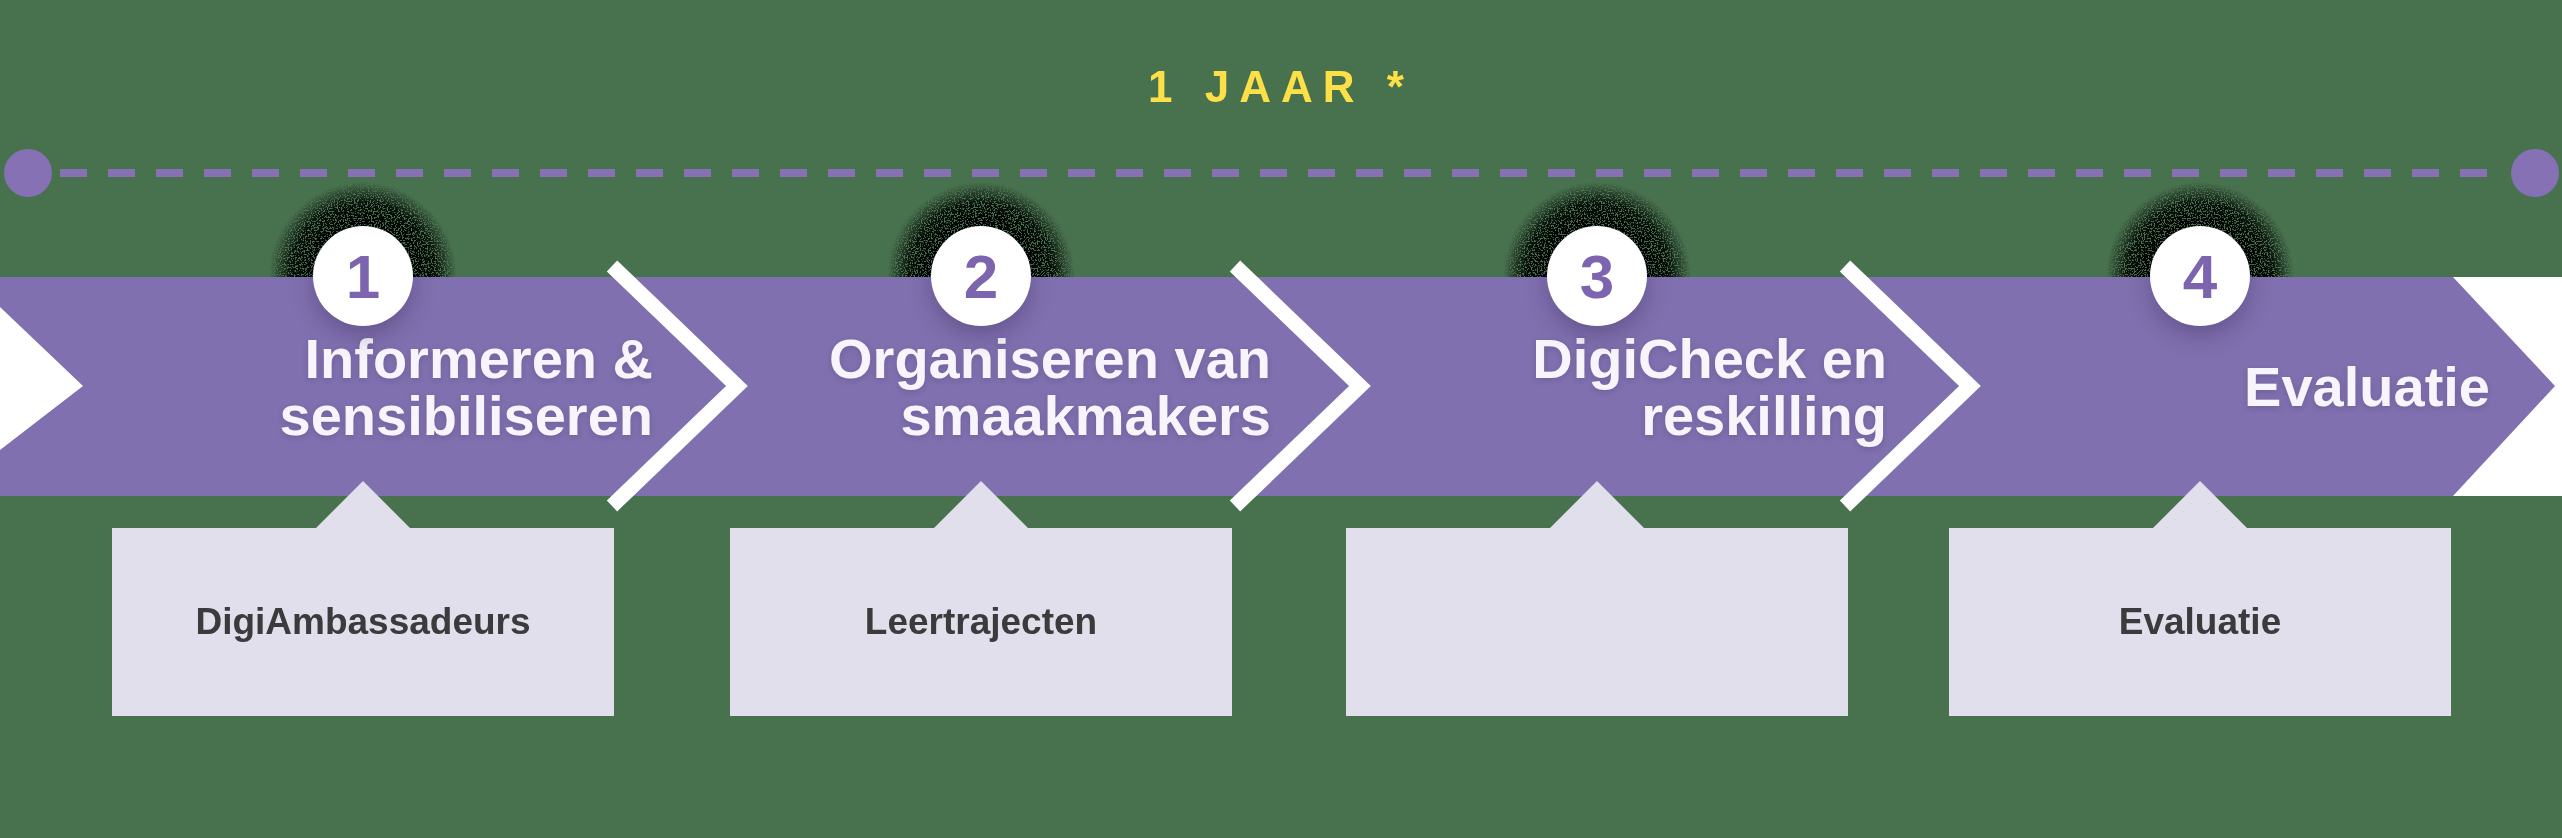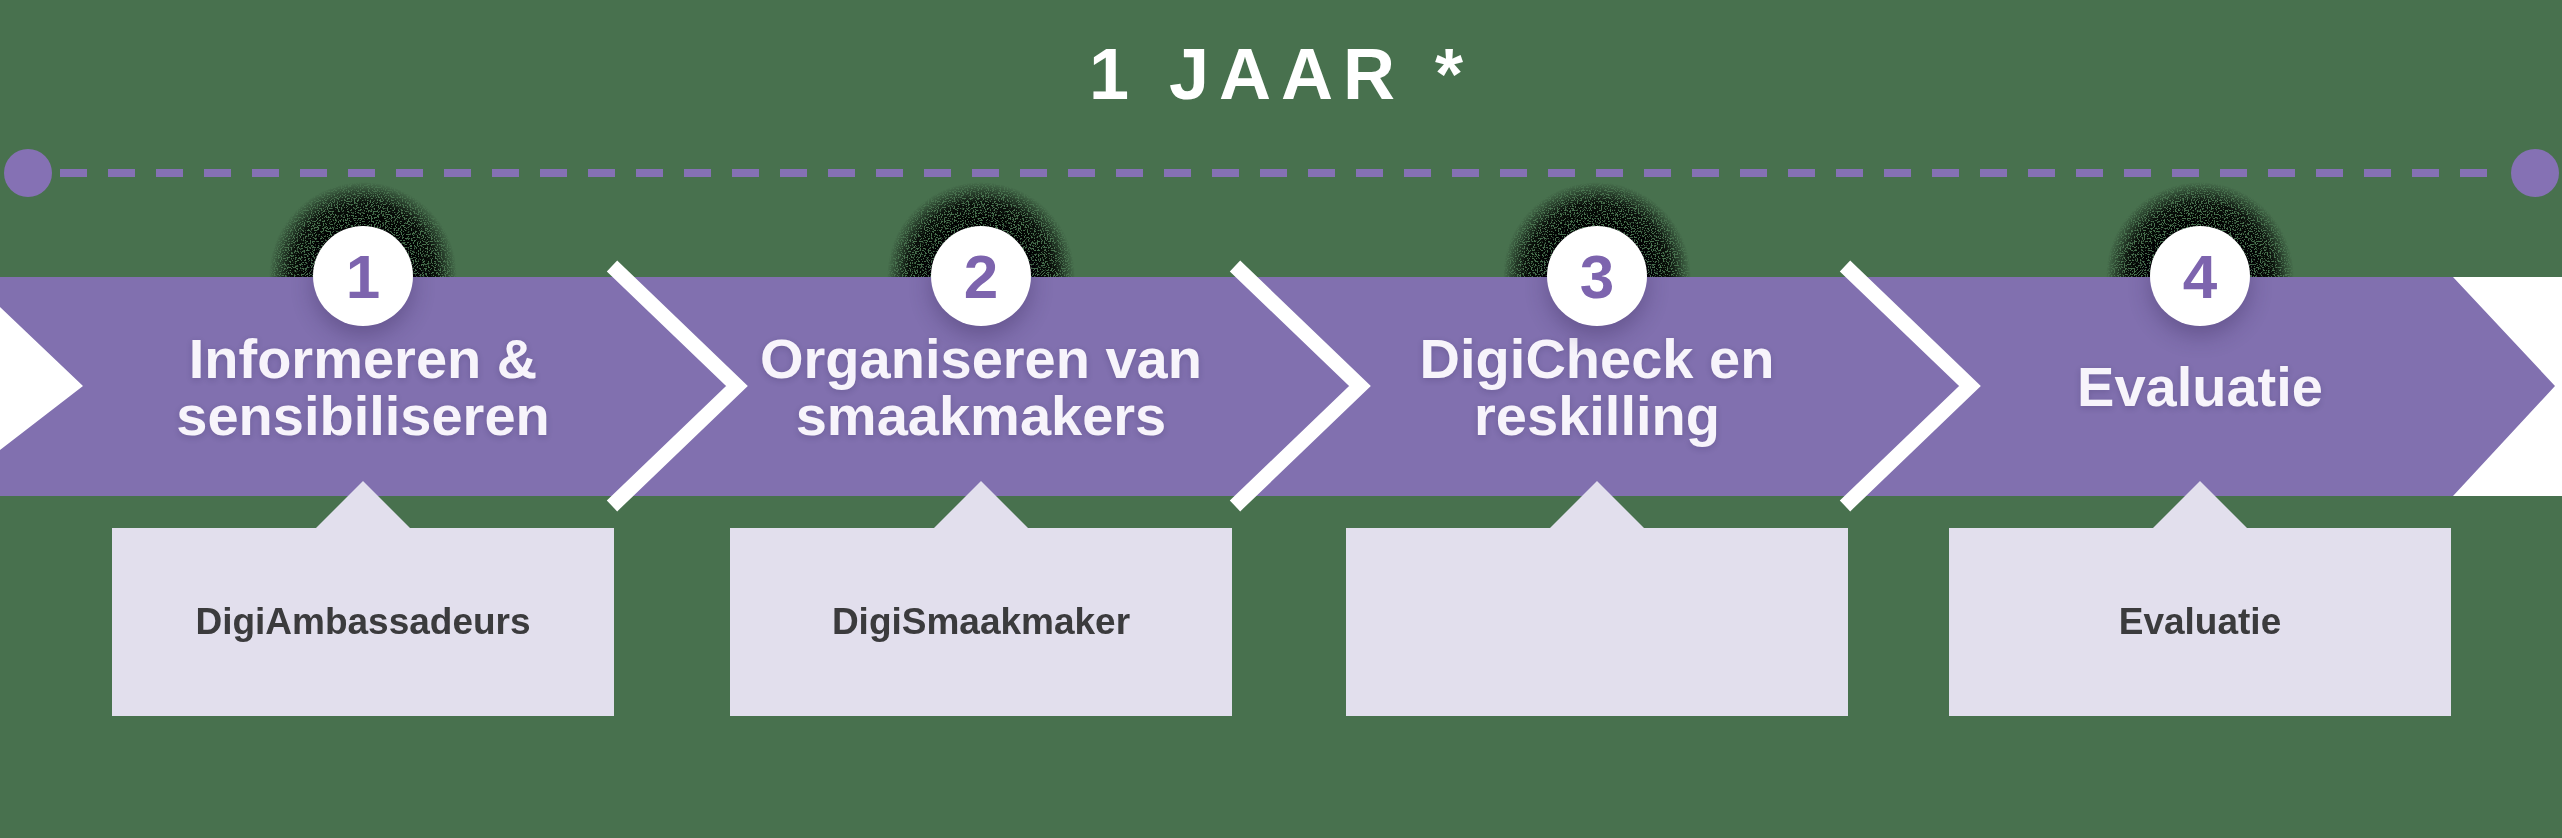--- a/index.html
+++ b/index.html
@@ -5,25 +5,25 @@
   html,body{margin:0;padding:0;background:#2e2e2e;}
   .canvas{
     position:relative;
     width:2562px;height:838px;
     overflow:hidden;
     background:#48714E;
     font-family:"Liberation Sans", sans-serif;
   }
   
   .title{
-    position:absolute;top:46px;left:0;width:100%;
+    position:absolute;top:59px;left:0;width:100%;
     text-align:center;
-    font-size:72px;line-height:56px;font-weight:bold;
+    font-size:44px;line-height:56px;font-weight:bold;
     letter-spacing:10px;
-    color:#ffffff;
+    color:#fde047;
   }
   
   .underlay{position:absolute;inset:0;z-index:1;}
   
   .band{
     position:absolute;left:0;top:277px;width:2562px;height:219px;
     background:#FFFFFF;z-index:2;
   }
   .band-arrow{
     position:absolute;inset:0;
@@ -39,21 +39,21 @@
     background:#FFFFFF;
     display:flex;align-items:center;justify-content:center;
     font-size:62px;font-weight:bold;color:#7D64AE;
     z-index:6;
     box-shadow:0 10px 22px rgba(40,25,70,.30);
   }
   .step-title{
     position:absolute;top:277px;left:calc(var(--cx) - 290px);
     width:580px;height:219px;
     display:flex;flex-direction:column;justify-content:center;
-    text-align:center;
+    text-align:right;
     font-size:56px;line-height:57px;font-weight:600;
     color:#F7F4FB;
     text-shadow:0 2px 6px rgba(30,20,60,.18);
     z-index:5;
   }
   .step-box{
     position:absolute;top:528px;left:calc(var(--cx) - 251px);
     width:502px;height:188px;
     background:#E2DFED;
     display:flex;flex-direction:column;align-items:center;justify-content:center;
@@ -133,21 +133,21 @@
   <div style="--cx:981px">
     <div class="step-circle">
       <span>2</span>
     </div>
     <div class="step-title">
       <div>Organiseren van</div>
       <div>smaakmakers</div>
     </div>
     <div class="step-box">
       <div class="box-notch"></div>
-      <div>DigiSmaakmaker</div>
+      <div>Leertrajecten</div>
     </div>
   </div>
 
   <div style="--cx:1597px">
     <div class="step-circle">
       <span>3</span>
     </div>
     <div class="step-title">
       <div>DigiCheck en</div>
       <div>reskilling</div>

